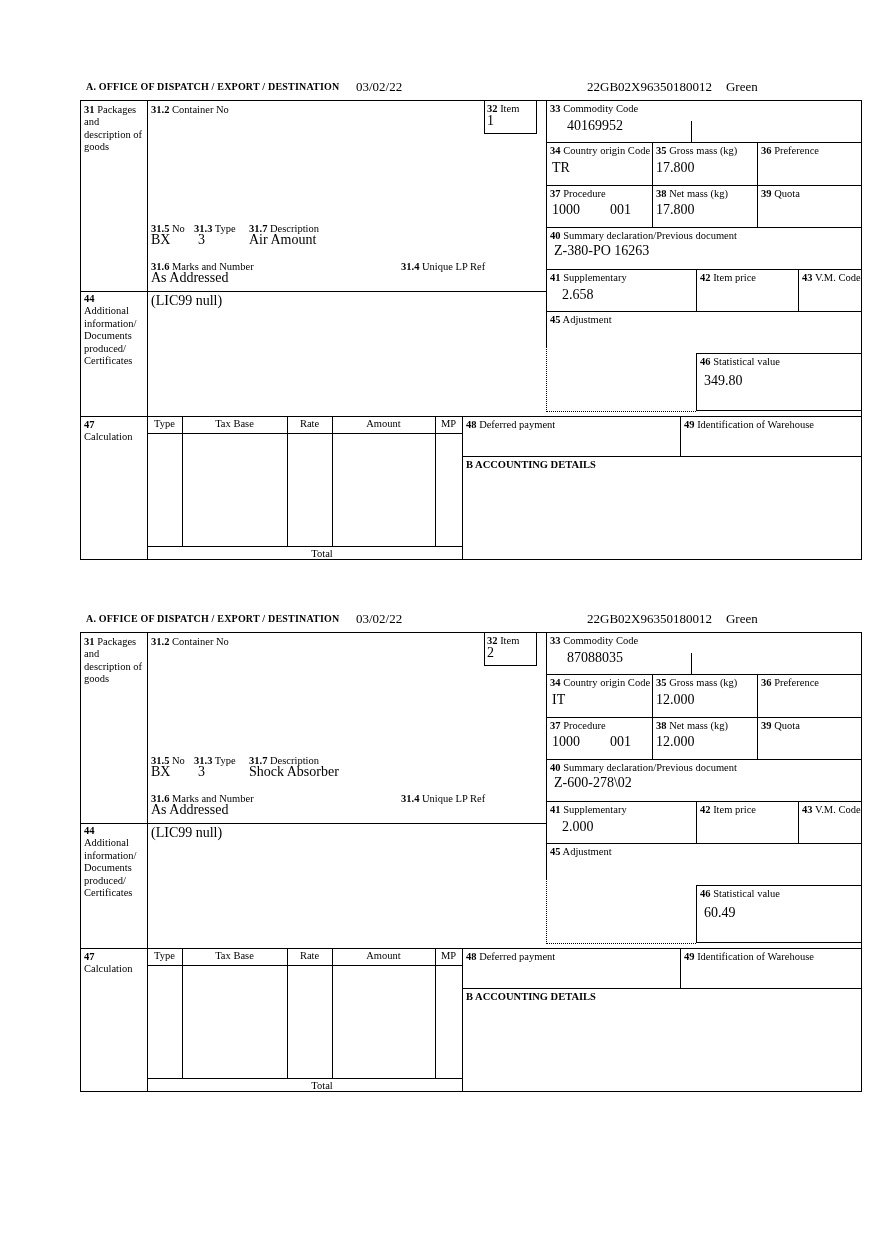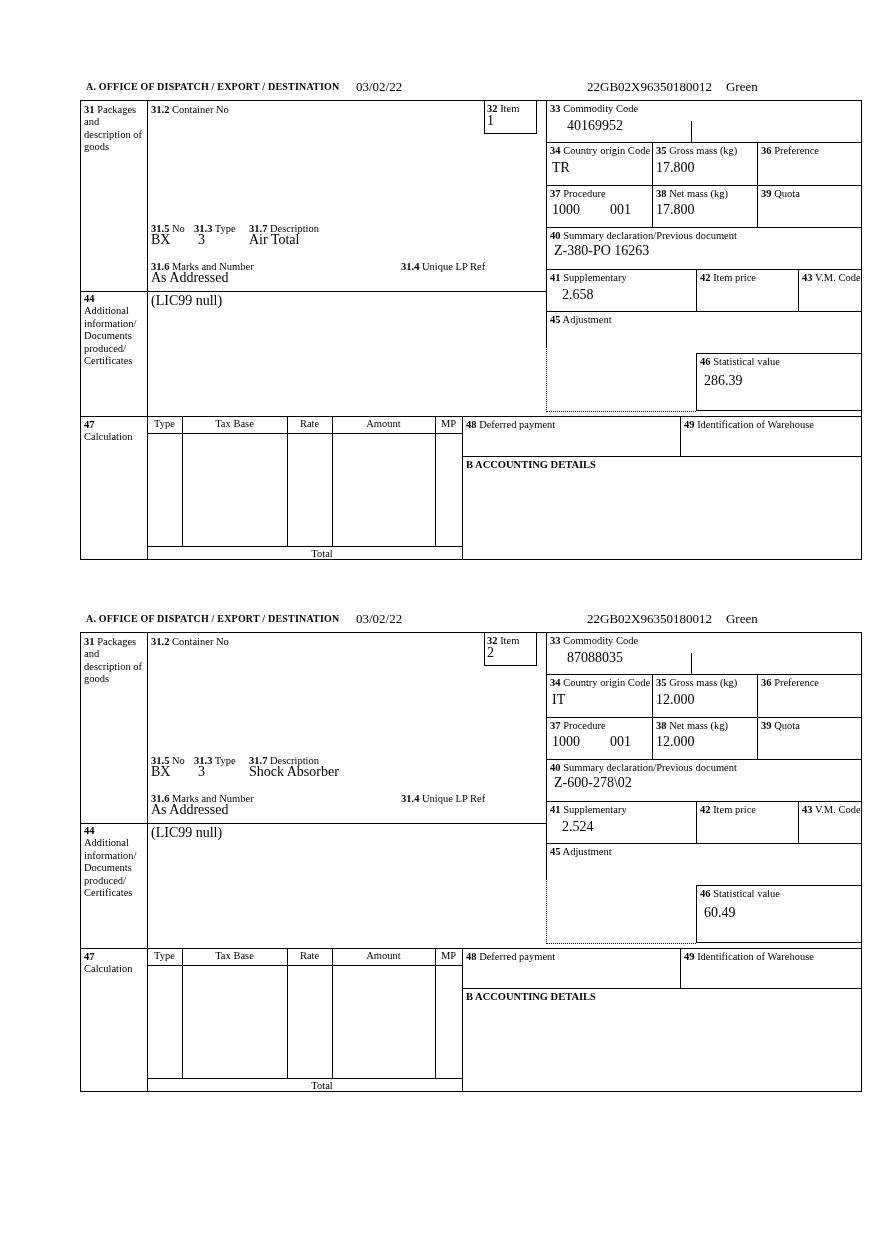--- a/index.html
+++ b/index.html
@@ -102,25 +102,25 @@
     <span class="val" style="left:406px;top:12px">1</span>
     <span class="val" style="left:486px;top:17px">40169952</span>
     <span class="val" style="left:471px;top:59px">TR</span>
     <span class="val" style="left:575px;top:59px">17.800</span>
     <span class="val" style="left:471px;top:101px">1000</span>
     <span class="val" style="left:529px;top:101px">001</span>
     <span class="val" style="left:575px;top:101px">17.800</span>
     <span class="val" style="left:473px;top:142px">Z-380-PO 16263</span>
     <span class="val" style="left:70px;top:131px">BX</span>
     <span class="val" style="left:117px;top:131px">3</span>
-    <span class="val" style="left:168px;top:131px">Air Total</span>
+    <span class="val" style="left:168px;top:131px">Air Amount</span>
     <span class="val" style="left:70px;top:169px">As Addressed</span>
     <span class="val" style="left:481px;top:186px">2.658</span>
     <span class="val" style="left:70px;top:192px">(LIC99 null)</span>
-    <span class="val" style="left:623px;top:272px">286.39</span>
+    <span class="val" style="left:623px;top:272px">349.80</span>
   </div>
 </div>
 
 <div class="section" style="top:610px">
   <div class="hdr-a">A.  OFFICE OF DISPATCH / EXPORT / DESTINATION</div>
   <div class="hdr-date">03/02/22</div>
   <div class="hdr-ref"><span>22GB02X96350180012</span><span class="status">Green</span></div>
 
   <div class="fbody">
 
@@ -190,17 +190,17 @@
     <span class="val" style="left:471px;top:59px">IT</span>
     <span class="val" style="left:575px;top:59px">12.000</span>
     <span class="val" style="left:471px;top:101px">1000</span>
     <span class="val" style="left:529px;top:101px">001</span>
     <span class="val" style="left:575px;top:101px">12.000</span>
     <span class="val" style="left:473px;top:142px">Z-600-278\02</span>
     <span class="val" style="left:70px;top:131px">BX</span>
     <span class="val" style="left:117px;top:131px">3</span>
     <span class="val" style="left:168px;top:131px">Shock Absorber</span>
     <span class="val" style="left:70px;top:169px">As Addressed</span>
-    <span class="val" style="left:481px;top:186px">2.524</span>
+    <span class="val" style="left:481px;top:186px">2.000</span>
     <span class="val" style="left:70px;top:192px">(LIC99 null)</span>
     <span class="val" style="left:623px;top:272px">60.49</span>
   </div>
 </div>
 
 </body></html>

